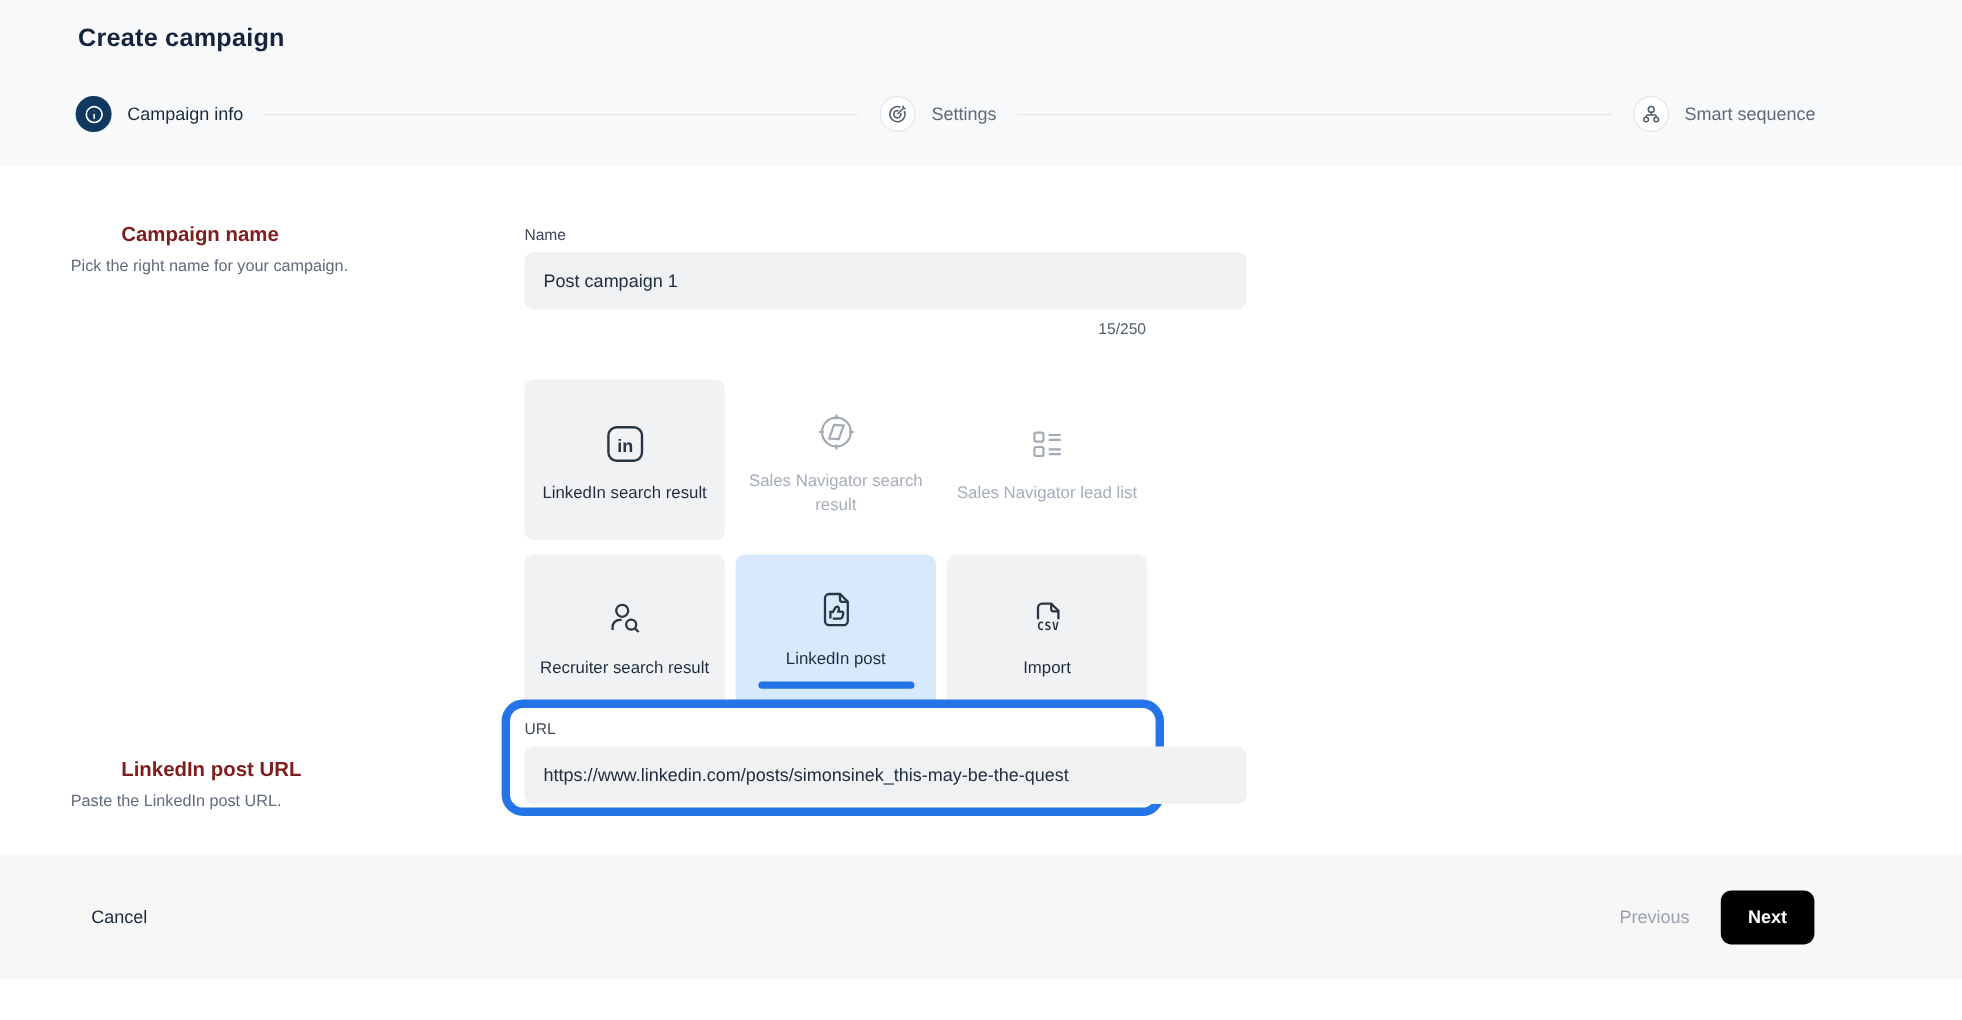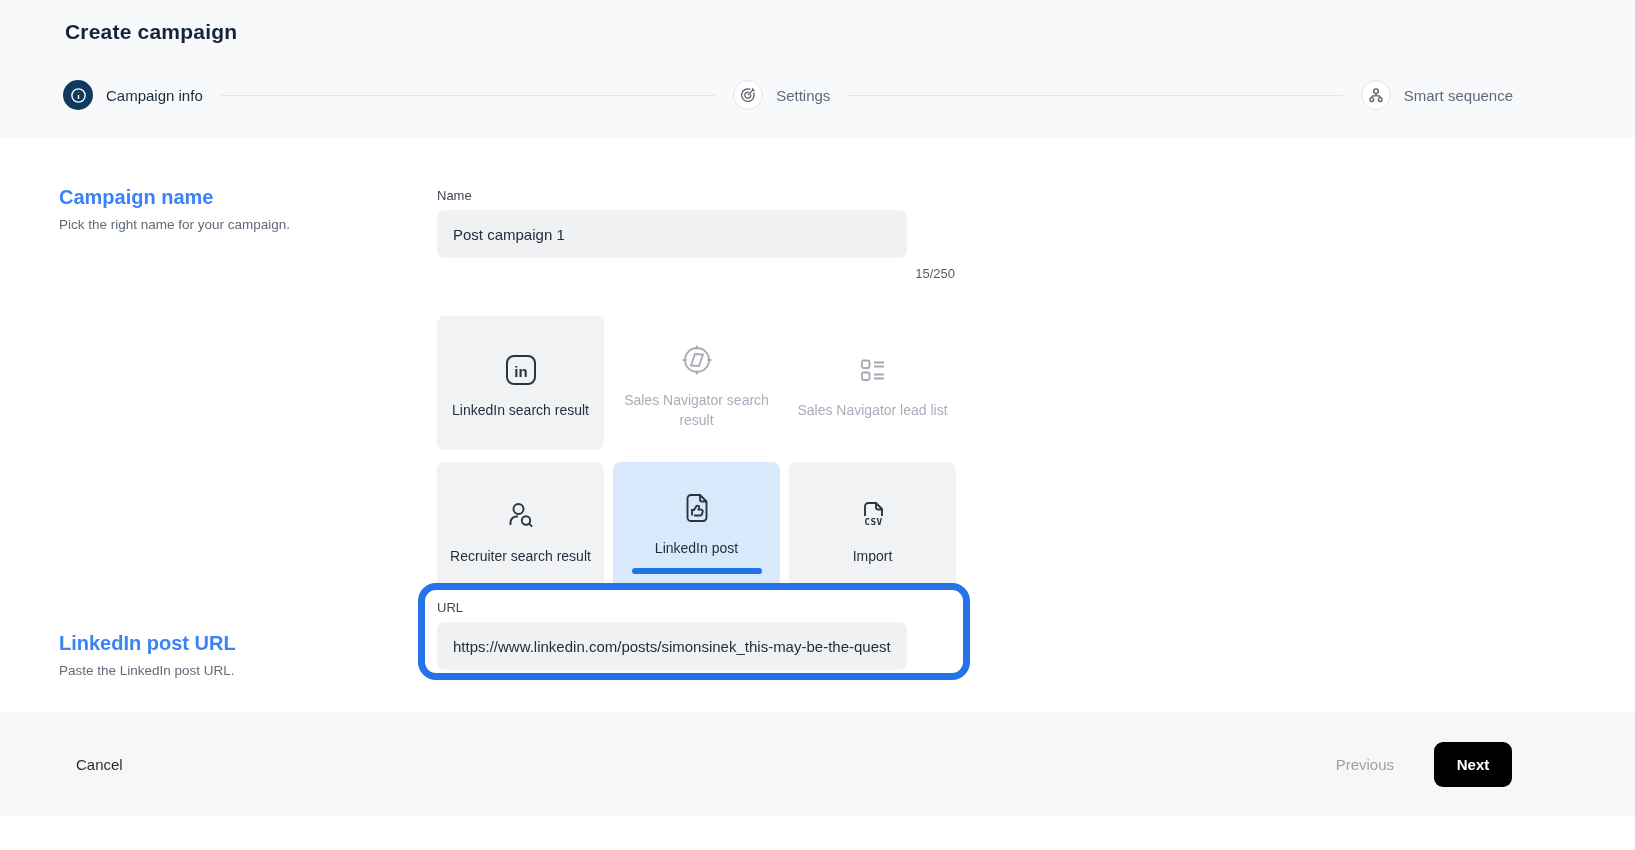--- a/index.html
+++ b/index.html
@@ -14,26 +14,26 @@
   .step { display:flex; align-items:center; gap:13px; flex:0 0 auto; cursor:pointer; }
   .step-circle { width:30px; height:30px; border-radius:50%; display:flex; align-items:center; justify-content:center; }
   .step-circle.active { background:#11395f; }
   .step-circle.upcoming { background:#ffffff; border:1px solid #e2e5e9; }
   .step-label { font-size:15px; color:#5f6a78; }
   .step.active .step-label { color:#1c2b3a; }
   .step-line { flex:1 1 auto; height:1px; background:#e3e5e9; margin:0 18px; }
 
   
   .section-head { position:absolute; left:59px; }
-  .section-head h2 { font-size:20px; font-weight:700; color:#3b82f6; margin-bottom:8px; }
+  .section-head h2 { font-size:17px; font-weight:700; color:#7f1d1d; margin-bottom:8px;margin-left:42px; }
   .section-head p { font-size:13.5px; color:#5f6b7b; }
 
   
   .field-label { font-size:13px; color:#3d4757; display:block; margin-bottom:7px; }
-  .text-input { width:470px; height:48px; background:#f0f1f3; border:none; border-radius:8px;
+  .text-input { width:602px; height:48px; background:#f0f1f3; border:none; border-radius:8px;
     padding:0 16px; font-size:15px; color:#212f3f; font-family:inherit; outline:none; }
   .name-block { position:absolute; left:437px; top:188px; width:518px; }
   .char-counter { margin-top:8px; text-align:right; font-size:13px; color:#535e6c; }
 
   
   .cards-grid { position:absolute; left:437px; top:316px; display:grid;
     grid-template-columns:repeat(3,167px); grid-auto-rows:134px; gap:12px 9px; }
   .type-card { border-radius:8px; display:flex; flex-direction:column; align-items:center;
     justify-content:center; text-align:center; cursor:pointer; padding:10px 8px 6px; }
   .type-card .card-icon { height:40px; display:flex; align-items:center; justify-content:center; margin-bottom:10px; }
@@ -46,21 +46,21 @@
 
   
   .url-highlight { position:absolute; left:418px; top:583px; width:552px; height:97px;
     border:7px solid #2474e8; border-radius:18px; background:#ffffff; padding:10px 0 0 12px; }
 
   
   .wizard-footer { position:absolute; left:0; top:712px; width:1635px; height:104px; background:#f7f7f8;
     display:flex; align-items:center; justify-content:space-between; padding:0 123px 0 76px; }
   .cancel-btn { background:none; border:none; font-size:15px; font-weight:500; color:#1c2b3a;
     cursor:pointer; font-family:inherit; }
-  .footer-right { display:flex; align-items:center; gap:40px; }
+  .footer-right { display:flex; align-items:center; gap:26px; }
   .previous-btn { background:none; border:none; font-size:15px; color:#9aa3ae; cursor:pointer; font-family:inherit; }
   .next-btn { background:#000000; color:#ffffff; border:none; border-radius:9px; min-width:78px; height:45px;
     padding:0 22px; font-size:15px; font-weight:600; cursor:pointer; font-family:inherit; }
   svg { display:block; }
 </style>
 </head>
 <body>
 
 <div class="page">
 

